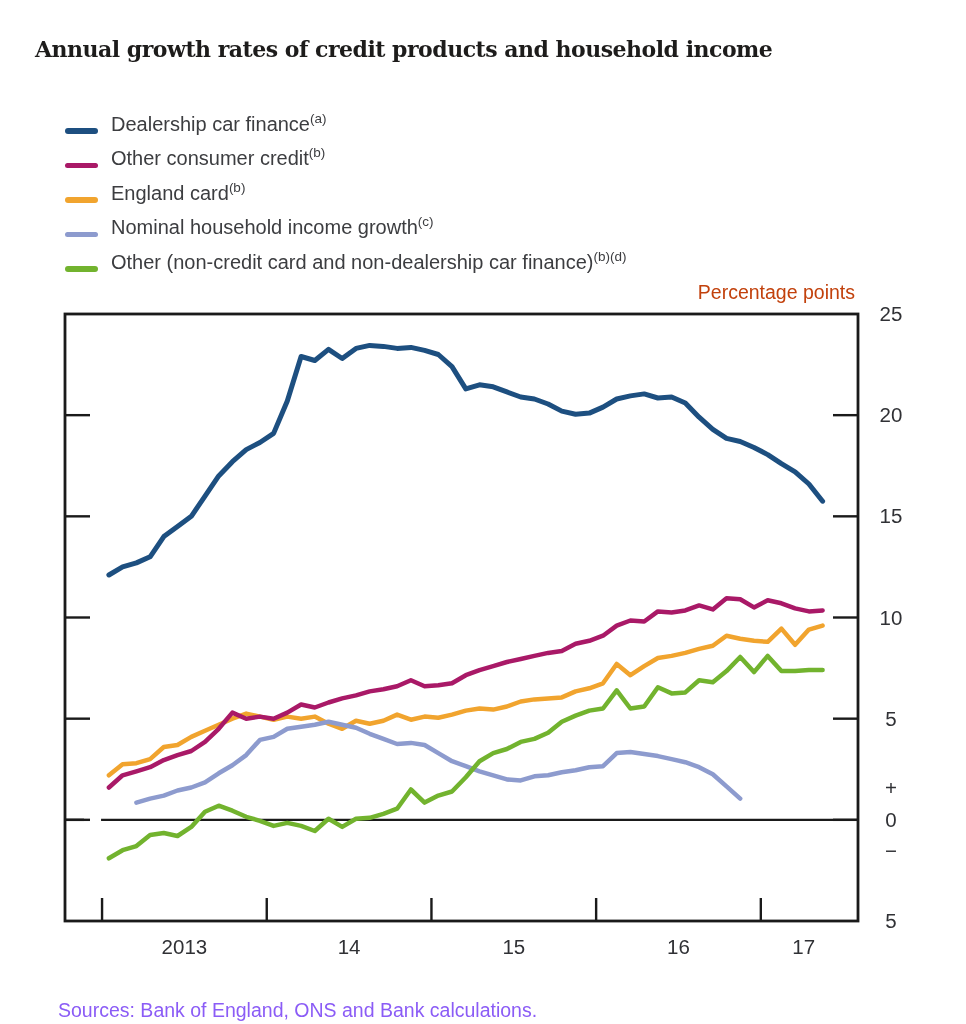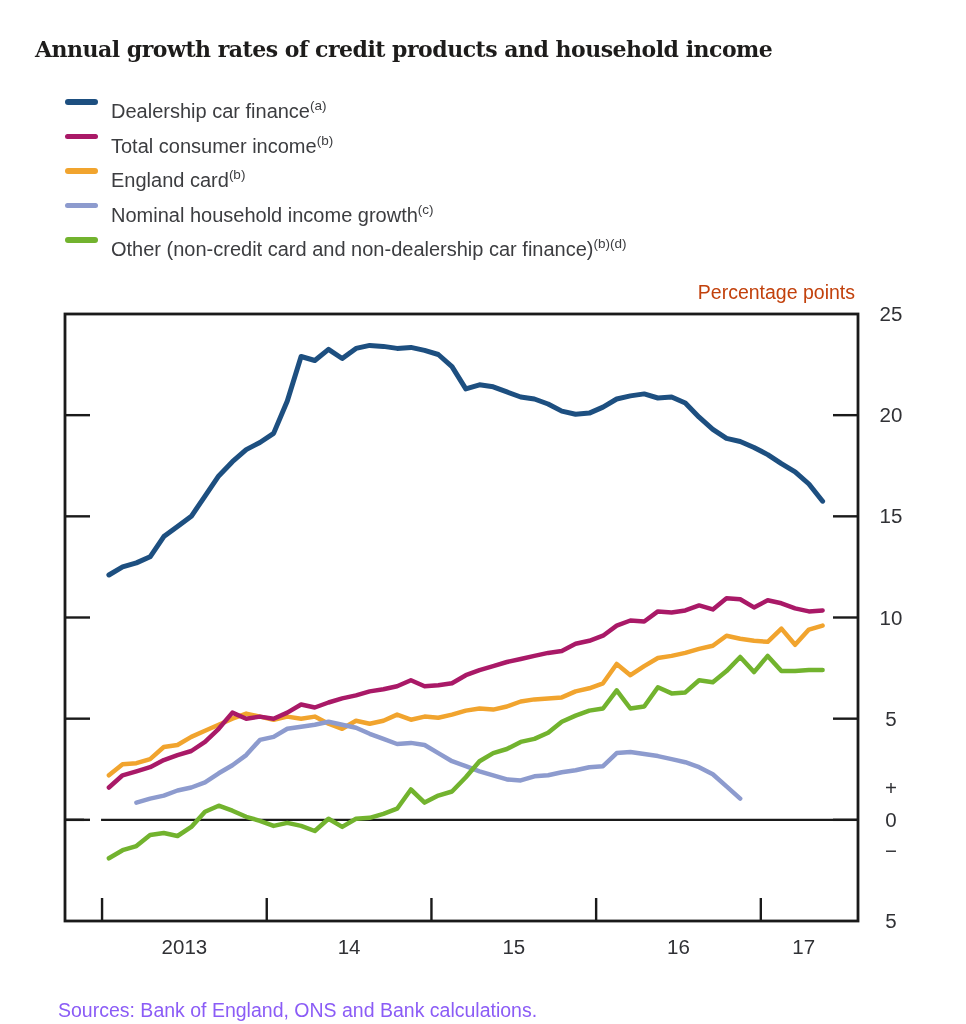--- a/index.html
+++ b/index.html
@@ -2,21 +2,21 @@
 <html><head>
 <meta charset="utf-8">
 <style>
   html,body{margin:0;padding:0;background:#ffffff;}
   .page{position:relative;width:966px;height:1024px;background:#ffffff;
         font-family:"Liberation Sans",sans-serif;overflow:hidden;margin-top:24px;}
   .title{position:absolute;left:35px;top:12px;width:900px;
          font-family:"DejaVu Serif",serif;font-weight:bold;font-size:22px;
          letter-spacing:-0.5px;color:#1d1c1b;}
   .legend{position:absolute;left:65px;top:75px;}
-  .lrow{display:flex;align-items:flex-start;height:34.5px;}
+  .lrow{display:flex;align-items:flex-end;height:34.5px;}
   .sw{width:33px;height:5.5px;border-radius:3px;margin-right:13px;flex:none;}
   .ltxt{font-size:20px;color:#3c3d40;white-space:nowrap;line-height:1;}
   .ltxt sup{font-size:13.5px;}
   .pp{position:absolute;right:111px;top:257px;font-size:19.5px;color:#c2410c;}
   .sources{position:absolute;left:58px;top:975px;font-size:19.5px;color:#8b5cf6;}
   svg.chart{position:absolute;left:0;top:0;}
   .axlbl{font-family:"Liberation Sans",sans-serif;font-size:20.5px;fill:#303135;}
 </style>
 </head>
 <body>
@@ -25,21 +25,21 @@
 
   <div class="title">Annual growth rates of credit products and household income</div>
 
   <div class="legend">
     <div class="lrow">
       <span class="sw" style="background: rgb(29, 79, 128);"></span>
       <span class="ltxt"><span>Dealership car finance</span><sup>(a)</sup></span>
     </div>
     <div class="lrow">
       <span class="sw" style="background: rgb(169, 25, 103);"></span>
-      <span class="ltxt"><span>Total consumer income</span><sup>(b)</sup></span>
+      <span class="ltxt"><span>Other consumer credit</span><sup>(b)</sup></span>
     </div>
     <div class="lrow">
       <span class="sw" style="background: rgb(241, 164, 46);"></span>
       <span class="ltxt"><span>England card</span><sup>(b)</sup></span>
     </div>
     <div class="lrow">
       <span class="sw" style="background: rgb(141, 155, 206);"></span>
       <span class="ltxt"><span>Nominal household income growth</span><sup>(c)</sup></span>
     </div>
     <div class="lrow">

